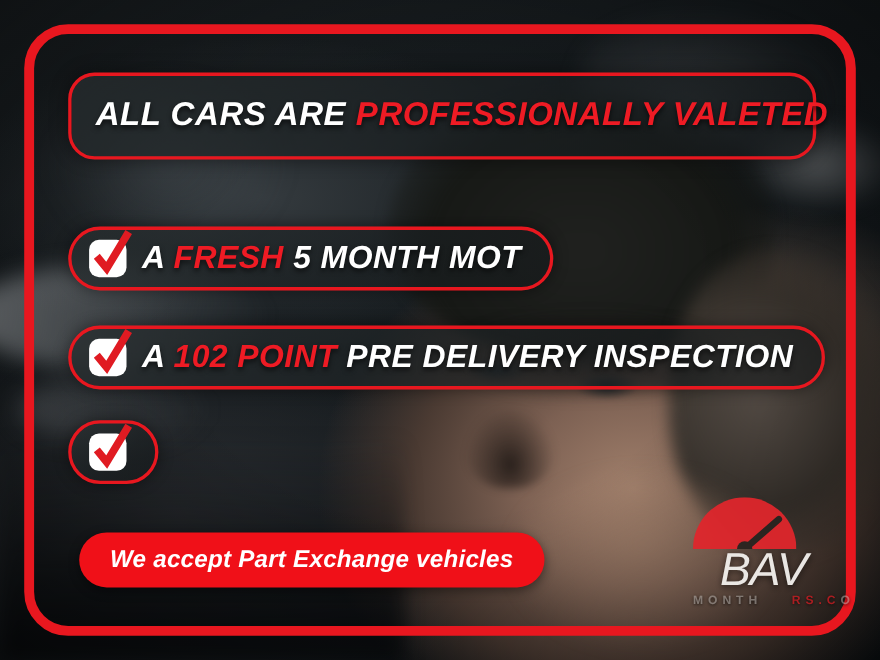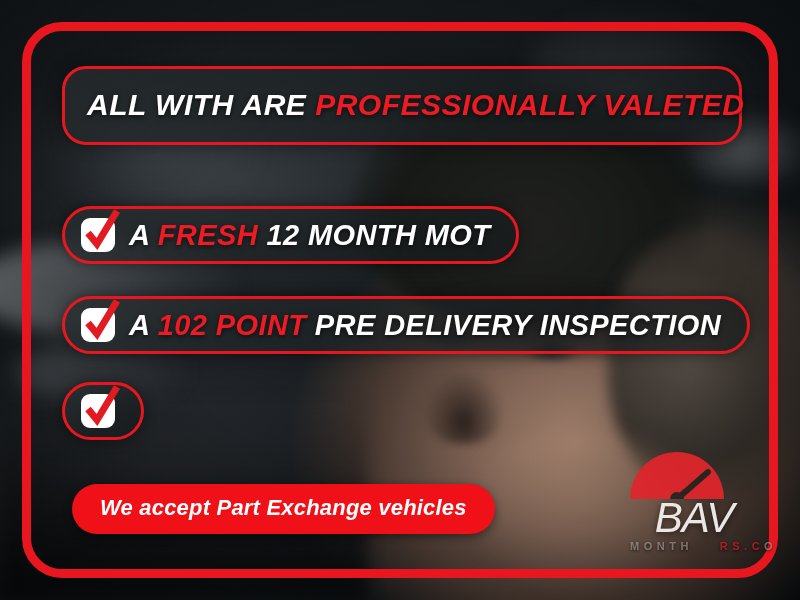--- a/index.html
+++ b/index.html
@@ -271,30 +271,30 @@
     <div class="photo-blur-b"></div>
     <div class="photo-dark-bottom"></div>
     <div class="photo-vignette"></div>
   </div>
 
   <div class="frame"></div>
 
   <div class="content">
 
     <div class="headline-box">
-      <div class="headline-line"><span>ALL WITH ARE </span><span class="hl-red">PROFESSIONALLY VALETED</span></div>
+      <div class="headline-line"><span>ALL CARS ARE </span><span class="hl-red">PROFESSIONALLY VALETED</span></div>
     </div>
 
     <div class="pill pill-1">
       <span class="checkbox">
         <svg viewBox="0 0 36 44" aria-hidden="true">
           <path d="M5 23 L14 34 L34 1" fill="none" stroke="#e01b22" stroke-width="7" stroke-linecap="butt" stroke-linejoin="miter"></path>
         </svg>
       </span>
-      <span class="pill-text"><span>A </span><span class="hl-red">FRESH</span><span> 12 MONTH MOT</span></span>
+      <span class="pill-text"><span>A </span><span class="hl-red">FRESH</span><span> 5 MONTH MOT</span></span>
     </div>
 
     <div class="pill pill-2">
       <span class="checkbox">
         <svg viewBox="0 0 36 44" aria-hidden="true">
           <path d="M5 23 L14 34 L34 1" fill="none" stroke="#e01b22" stroke-width="7" stroke-linecap="butt" stroke-linejoin="miter"></path>
         </svg>
       </span>
       <span class="pill-text"><span>A </span><span class="hl-red">102 POINT</span><span> PRE DELIVERY INSPECTION</span></span>
     </div>

